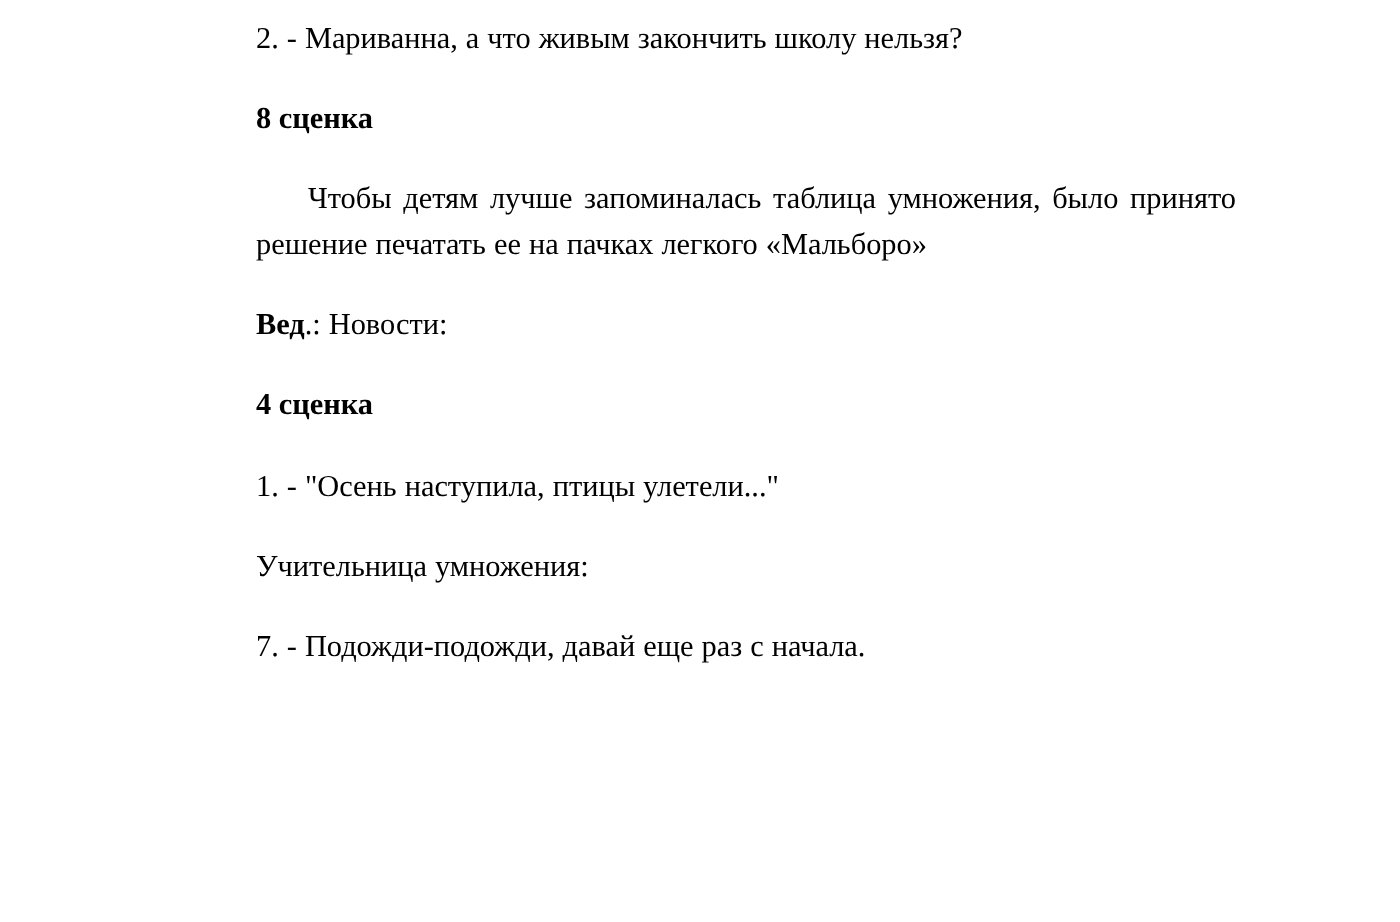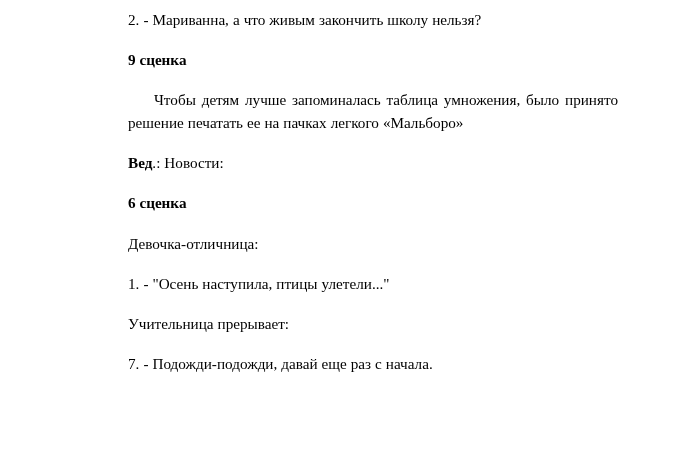--- a/index.html
+++ b/index.html
@@ -46,30 +46,29 @@
     text-indent: 0;
   }
 </style>
 </head>
 <body>
 
 <div class="page">
 
   <p class="para noindent">2. - Мариванна, а что живым закончить школу нельзя?</p>
 
-  <p class="heading">9 сценка</p>
+  <p class="heading">8 сценка</p>
 
   <p class="para indent">Чтобы детям лучше запоминалась таблица умножения, было принято решение печатать ее на пачках легкого «Мальборо»</p>
 
   <p class="para noindent"><span class="bold">Вед</span><span>.: Новости:</span></p>
 
-  <p class="heading">6 сценка</p>
+  <p class="heading">4 сценка</p>
 
 
-  <p class="para noindent">Девочка-отличница:</p>
 
   <p class="para noindent">1. - "Осень наступила, птицы улетели..."</p>
 
-  <p class="para noindent">Учительница прерывает:</p>
+  <p class="para noindent">Учительница умножения:</p>
 
   <p class="para noindent">7. - Подожди-подожди, давай еще раз с начала.</p>
 
 </div>
 
 </body></html>

